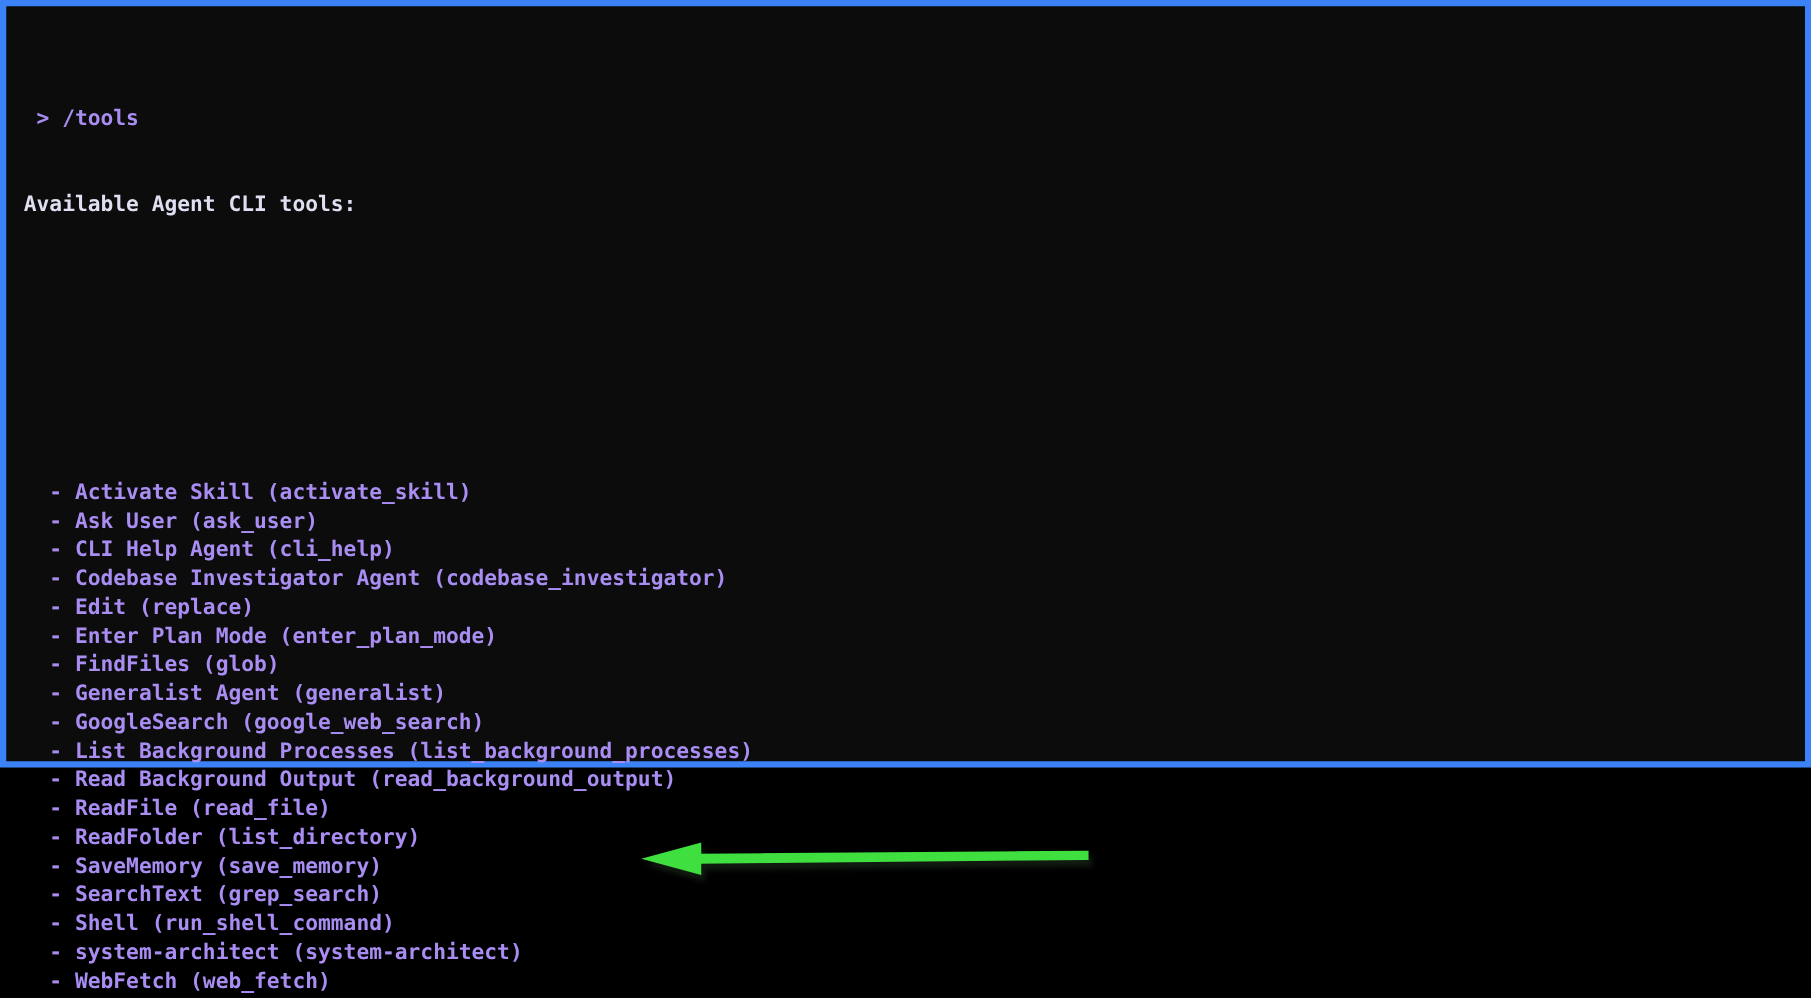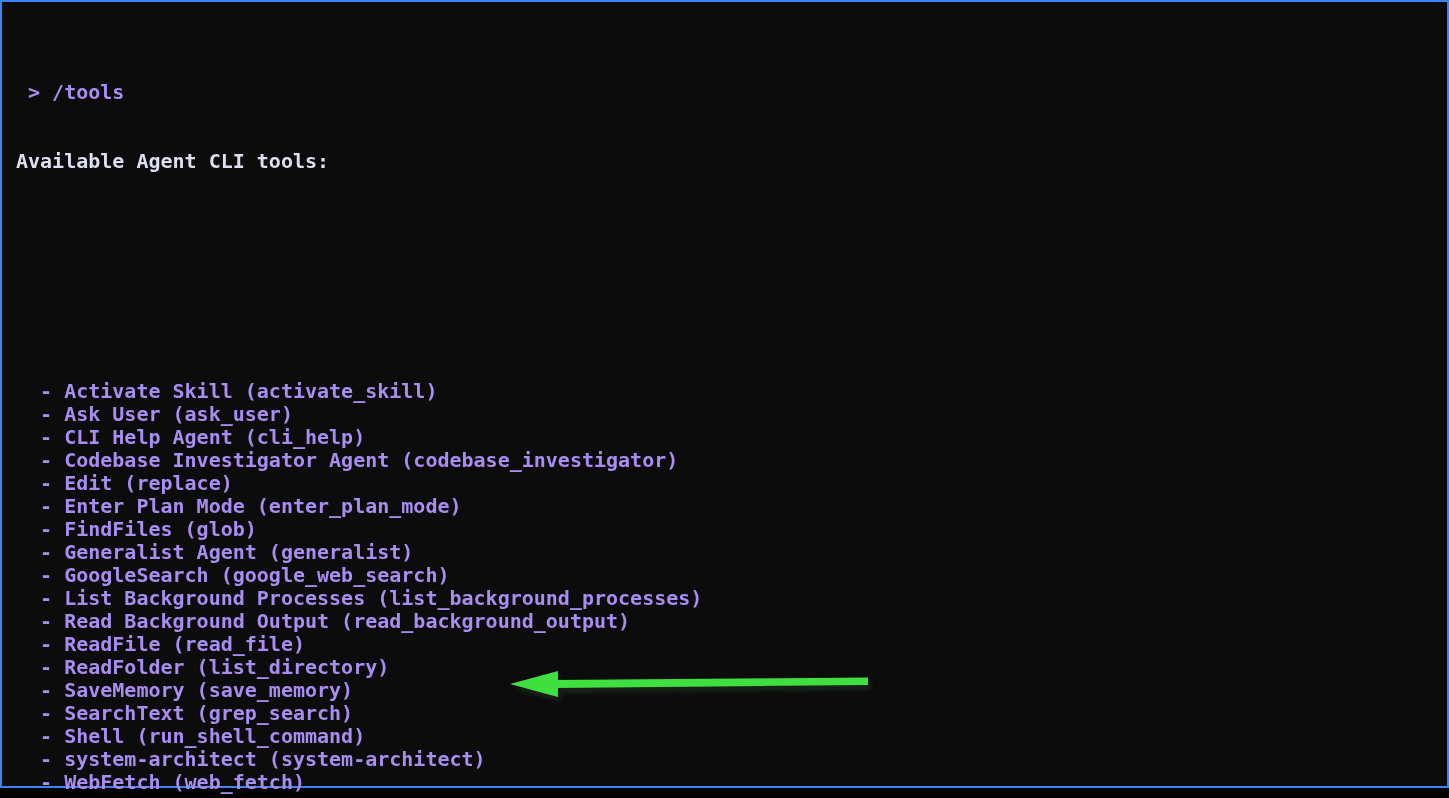--- a/index.html
+++ b/index.html
@@ -4,26 +4,26 @@
 <style>
   * { margin: 0; padding: 0; box-sizing: border-box; }
   html, body { background: #000; }
   body {
     width: 1449px; height: 798px;
     font-family: "DejaVu Sans Mono", "Liberation Mono", monospace;
     font-weight: 700;
     overflow: hidden;
   }
   .terminal {
-    width: 1449px; height: 788px;
+    width: 1449px; height: 614px;
     background: #0c0c0c;
-    border: 2px solid #3b82f6;
+    border: 5px solid #3b82f6;
     padding: 10px 24px 12px 14px;
     color: #dfdff2;
-    font-size: 20px;
+    font-size: 17px;
     line-height: 23px;
     white-space: pre;
     position: relative;
   }
   .row { height: 23px; }
   .purple { color: #a98df2; }
   .light  { color: #dfdff2; }
 
   .tools-list { position: relative; }
   .tool-row { height: 23px; color: #a98df2; }

